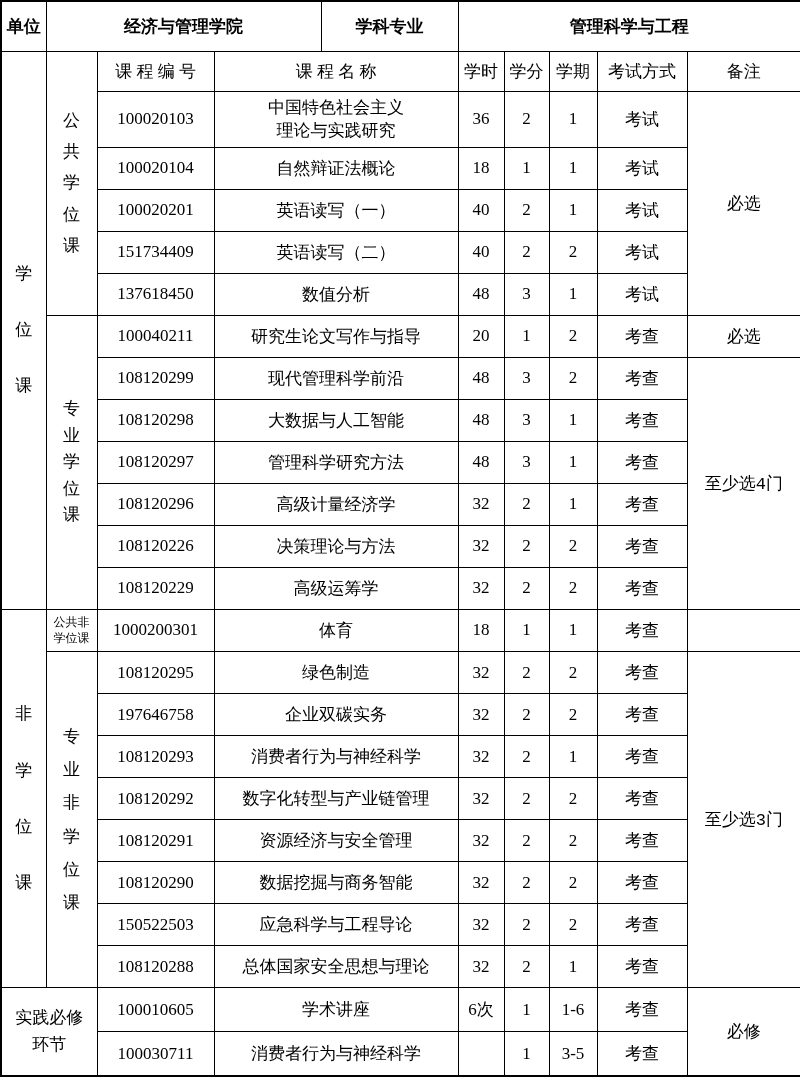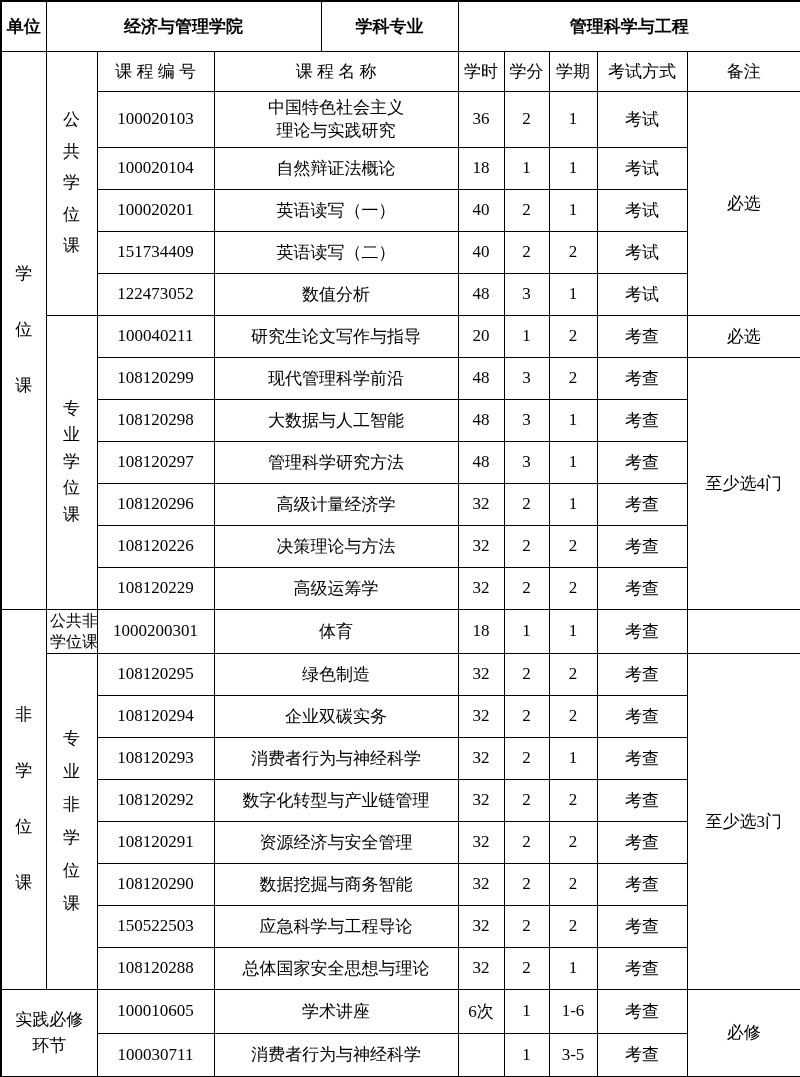--- a/index.html
+++ b/index.html
@@ -15,27 +15,27 @@
   table.cur td{
     border:1px solid #000;
     text-align:center;vertical-align:middle;
     padding:0 2px;font-size:17px;overflow:hidden;
   }
   tr.h1{height:50px;margin-top:46px;} tr.h2{height:40px;}
   tr.dbl{height:56px;} tr.std{height:42px;} tr.last{height:44px;}
   td.bold{font-weight:bold;font-size:17px;}
   td.colhead{font-size:16px;}
   td.name{white-space:pre-line;}
-  td.remark{font-size:16px;}
+  td.remark{font-size:16px;font-family:Liberation Mono, monospace;}
   .vtext{width:1.15em;margin:0 auto;word-break:break-all;text-align:center;}
   .lh-big{line-height:3.3;}
   .lh-med{line-height:1.85;}
   .lh-sm{line-height:1.55;}
   .lh-med2{line-height:1.95;font-family:Liberation Serif, serif;}
-  .small2{font-size:16px;line-height:1.35;width:3.2em;margin:0 auto;word-break:break-all;font-family:Liberation Serif, serif;}
+  .small2{font-size:12px;line-height:1.35;width:3.2em;margin:0 auto;word-break:break-all;font-family:Liberation Serif, serif;}
   .practice{width:4.3em;margin:8px auto;word-break:break-all;line-height:1.55;}
 </style>
 </head>
 <body>
 
 <table class="cur">
   <colgroup>
     <col style="width:45px">
       <col style="width:51px">
       <col style="width:117px">
@@ -104,21 +104,21 @@
   <tr class="std">
     <td>151734409</td>
     <td class="name" colspan="2">英语读写（二）</td>
     <td>40</td>
     <td>2</td>
     <td>2</td>
     <td>考试</td>
   </tr>
 
   <tr class="std">
-    <td>122473052</td>
+    <td>137618450</td>
     <td class="name" colspan="2">数值分析</td>
     <td>48</td>
     <td>3</td>
     <td>1</td>
     <td>考试</td>
   </tr>
 
   <tr class="std">
     <td rowspan="7">
           <div class="vtext lh-sm">专业学位课</div>
@@ -210,21 +210,21 @@
     <td>108120295</td>
     <td class="name" colspan="2">绿色制造</td>
     <td>32</td>
     <td>2</td>
     <td>2</td>
     <td>考查</td>
     <td class="remark" rowspan="8">至少选3门</td>
   </tr>
 
   <tr class="std">
-    <td>108120294</td>
+    <td>197646758</td>
     <td class="name" colspan="2">企业双碳实务</td>
     <td>32</td>
     <td>2</td>
     <td>2</td>
     <td>考查</td>
   </tr>
 
   <tr class="std">
     <td>108120293</td>
     <td class="name" colspan="2">消费者行为与神经科学</td>

